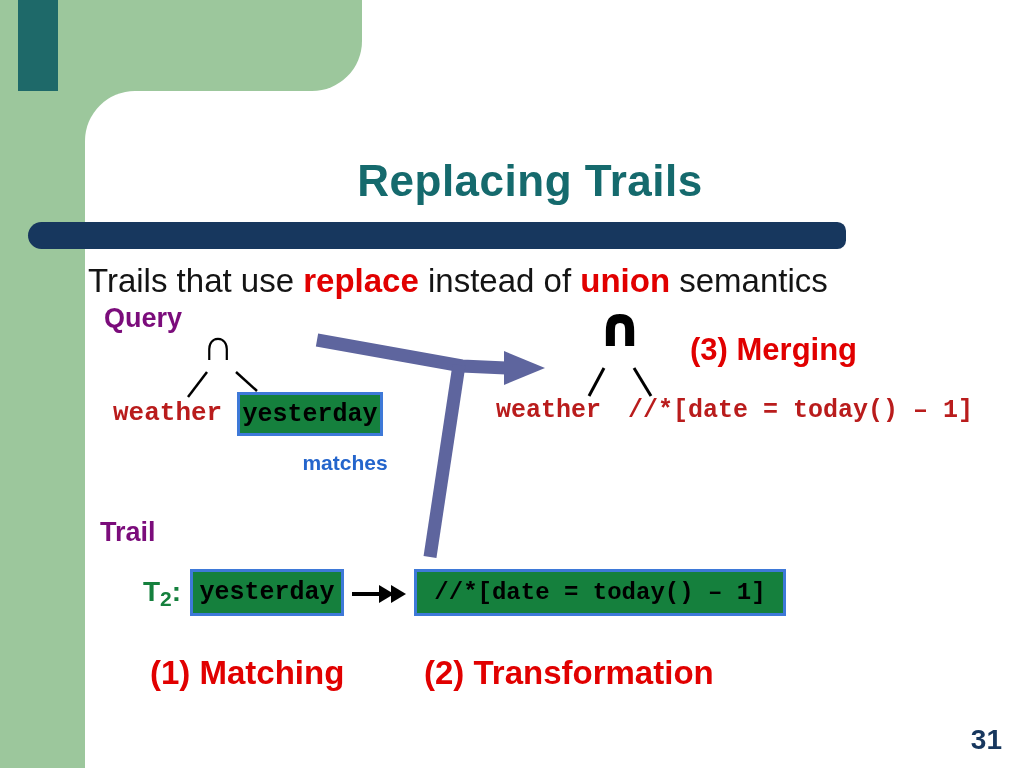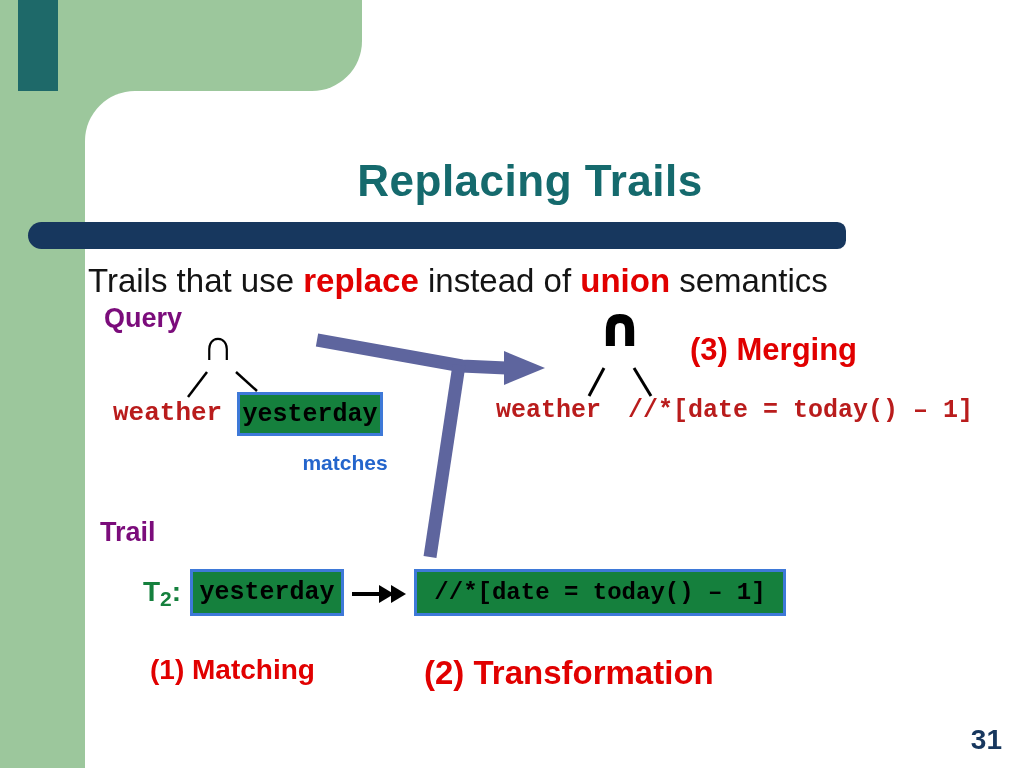--- a/index.html
+++ b/index.html
@@ -44,21 +44,21 @@
   #merged-weather{left:496px;top:396px;font-size:25px;}
   #merged-expr{left:628px;top:396px;font-size:25px;white-space:nowrap;}
   #merging-caption{left:690px;top:332px;font-size:31px;font-weight:bold;color:#e10000;white-space:nowrap;}
 
   #trail-ref{left:143px;top:576px;font-size:28px;font-weight:bold;color:#15803d;}
   #trail-ref .tsub{font-size:21px;position:relative;top:5px;}
   #trail-from-box{left:190px;top:569px;width:154px;height:47px;}
   #trail-to-box{left:414px;top:569px;width:372px;height:47px;}
   #trail-to-box .mono-label{font-size:24px;}
 
-  #caption-matching{left:150px;top:654px;font-size:28px;font-weight:bold;color:#e10000;white-space:nowrap;}
+  #caption-matching{left:150px;top:654px;font-size:33px;font-weight:bold;color:#e10000;white-space:nowrap;}
   #caption-transformation{left:424px;top:654px;font-size:33px;font-weight:bold;color:#e10000;white-space:nowrap;}
 
   #page-number{left:958px;top:724px;width:44px;text-align:right;font-size:28px;font-weight:bold;color:#17375e;}
 
   
   #overlay{position:absolute;left:0;top:0;width:1024px;height:768px;z-index:5;pointer-events:none;}
 </style>
 </head>
 <body>
 

